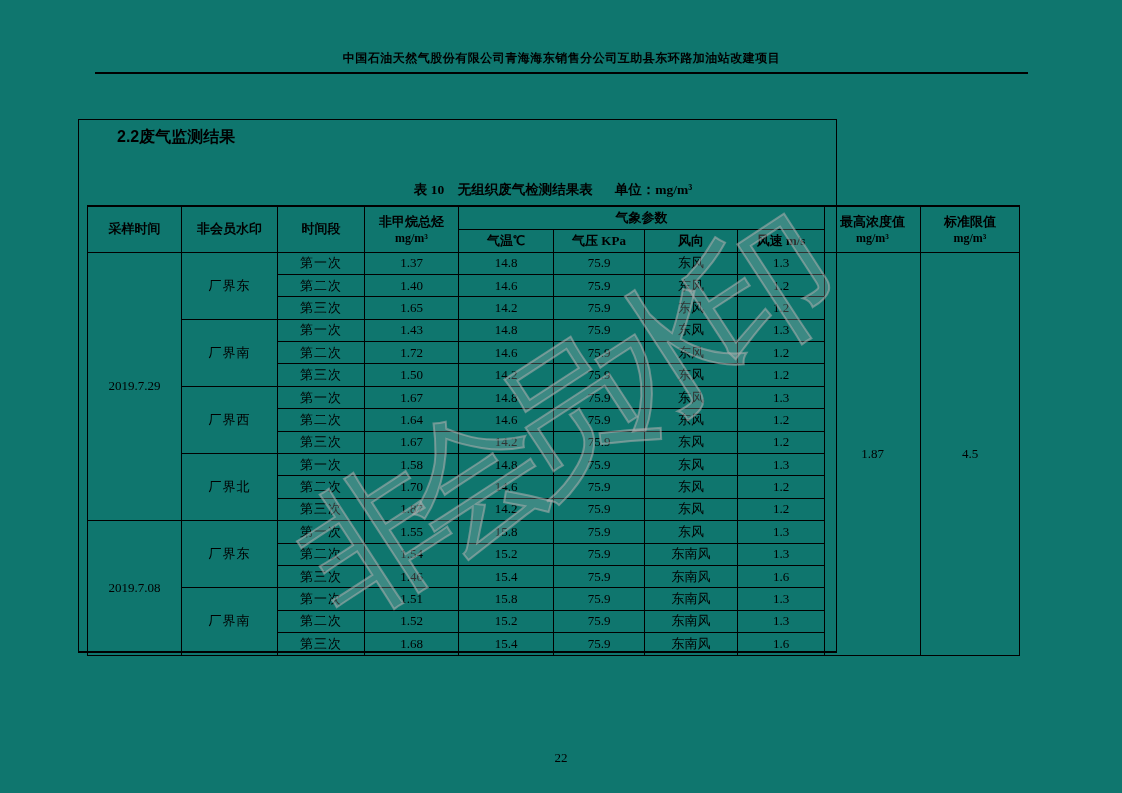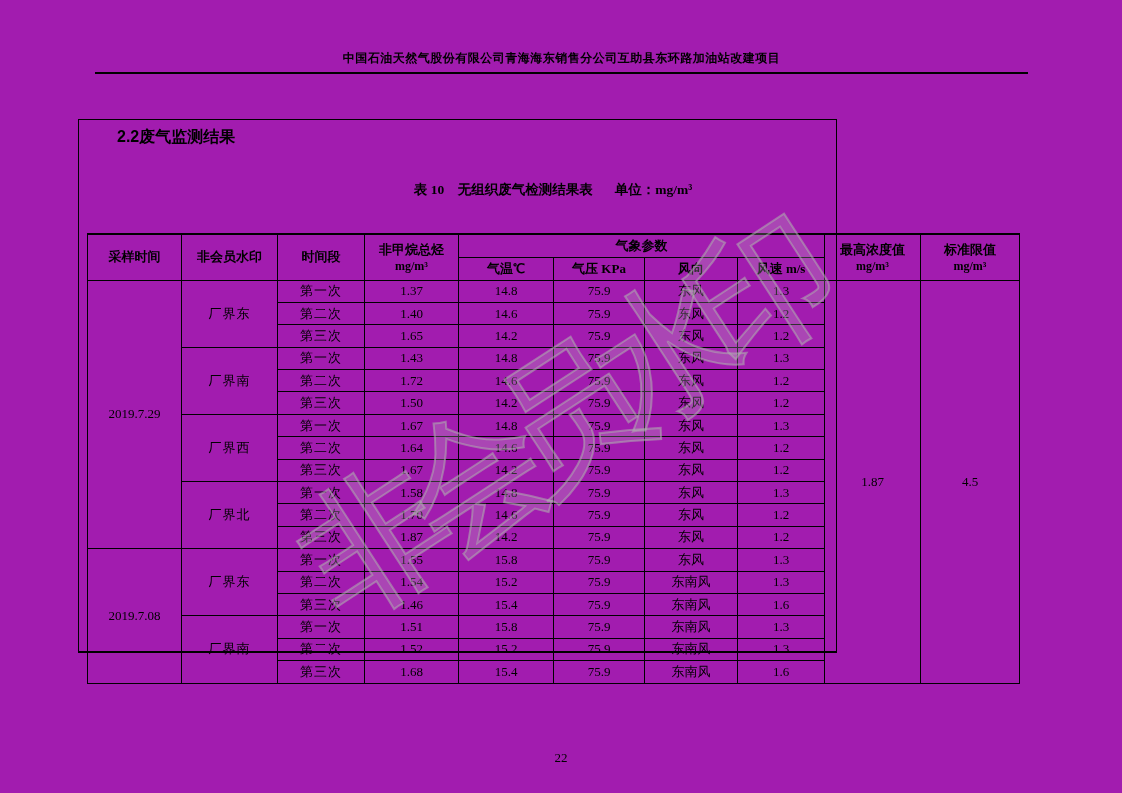--- a/index.html
+++ b/index.html
@@ -1,19 +1,19 @@
 <!DOCTYPE html>
 <html><head>
 <meta charset="utf-8">
 <style>
   * { margin: 0; padding: 0; box-sizing: border-box; }
   html, body { width: 1122px; height: 793px; background: #ffffff; overflow: hidden; }
   body { font-family: "Liberation Serif", serif; color: #000; position: relative; }
 
-  .page { position: absolute; left: 0; top: 0; width: 1122px; height: 793px; background: #a21caf; }
+  .page { position: absolute; left: 0; top: 0; width: 1122px; height: 793px; background: #0f766e; }
 
   .doc-header-title {
     position: absolute; left: 95px; top: 50px; width: 933px;
     text-align: center; font-family: "Liberation Sans", sans-serif;
     font-weight: bold; font-size: 12px; letter-spacing: 0.5px;
   }
   .doc-header-rule {
     position: absolute; left: 95px; top: 72px; width: 933px; height: 2px; background: #000;
   }
 
@@ -32,21 +32,21 @@
   }
   .table-caption {
     position: absolute; left: 8px; top: 61px; width: 932px;
     display: flex; justify-content: center; align-items: baseline; gap: 22px;
     font-weight: bold; font-size: 13.5px;
   }
 
   table.doc-table {
     position: absolute; left: 8px; top: 85px; width: 932px;
     border-collapse: collapse; table-layout: fixed;
-    border: 1px solid #000; border-top: 2px solid #000; margin-top: 28px;
+    border: 1px solid #000; border-top: 2px solid #000;
   }
   .doc-table th, .doc-table td {
     border: 1px solid #000; text-align: center; vertical-align: middle;
     padding: 0; font-size: 13px; overflow: hidden;
   }
   .doc-table thead th { font-weight: bold; height: 23px; }
   .doc-table thead .unit-line { font-weight: bold; font-size: 12px; }
   .doc-table tbody td { height: 22.4px; font-weight: normal; }
   .doc-table td.c-loc, .doc-table td.c-period { letter-spacing: 1px; }
 

